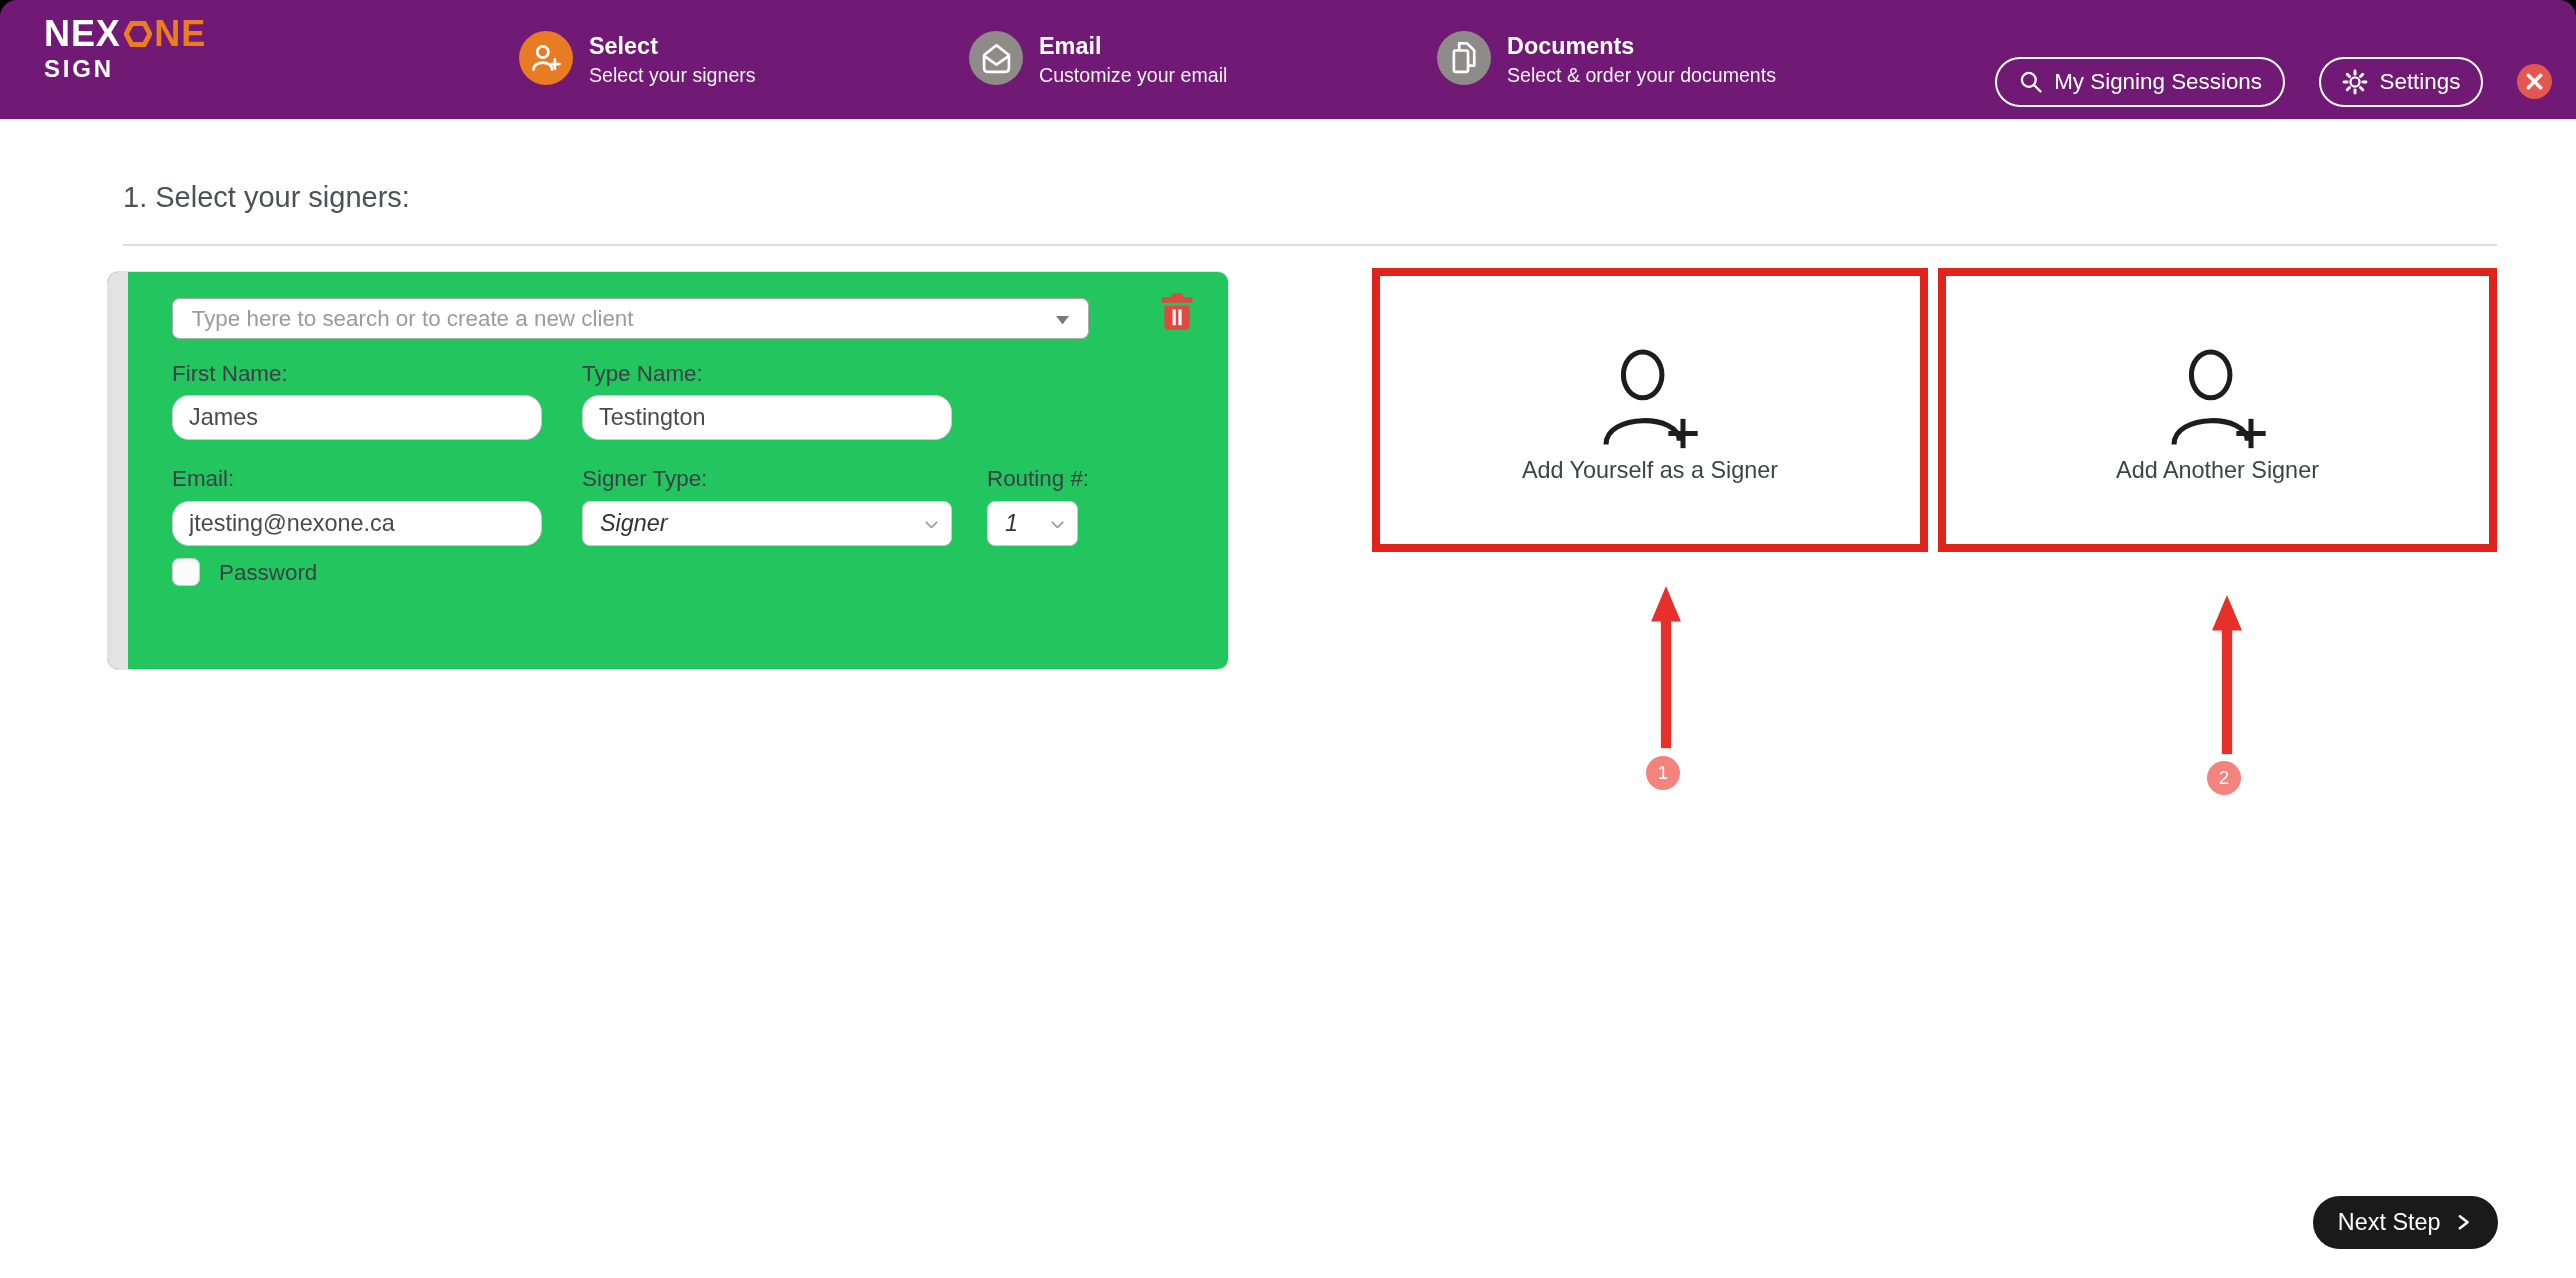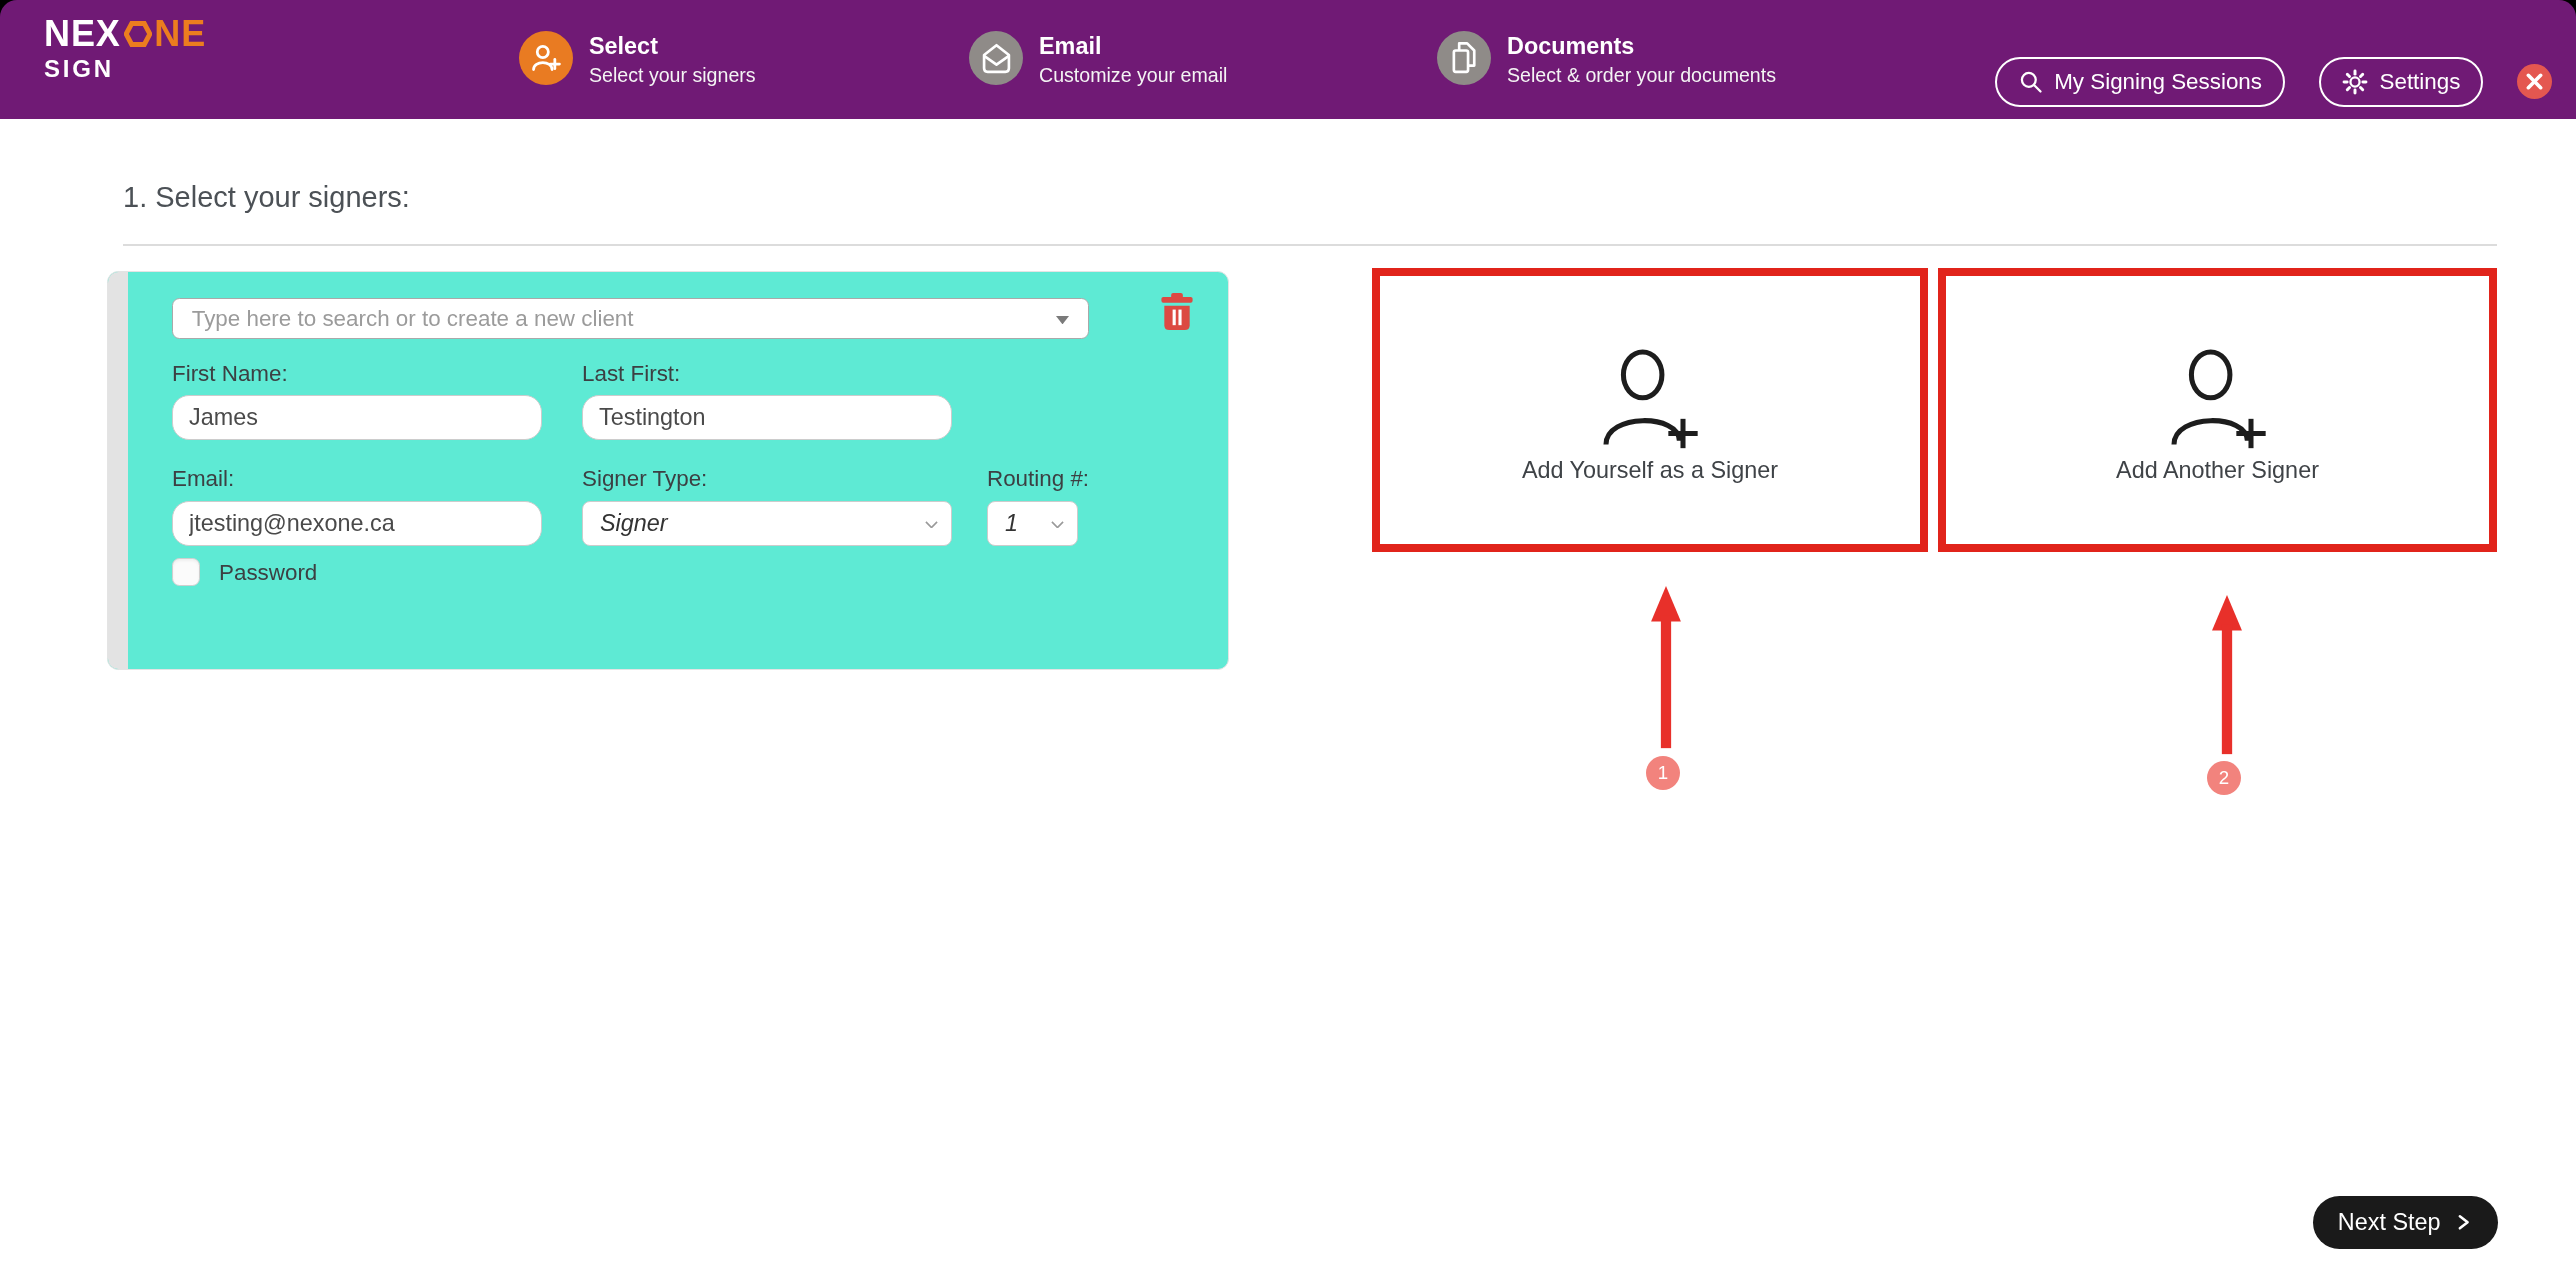--- a/index.html
+++ b/index.html
@@ -20,21 +20,21 @@
   .step-circle.idle{background:#8f8b88;}
   .step-title{font-size:23.4px;font-weight:600;color:#ffffff;line-height:27px;margin-top:1.9px;}
   .step-sub{font-size:19.6px;font-weight:400;color:#f4f4f4;margin-top:3.7px;}
   .nav-right{position:absolute;right:24px;top:0;height:119px;display:flex;align-items:center;gap:34px;margin-top:22px;}
   .pill-btn{height:50px;border:2.8px solid #fff;border-radius:26px;display:flex;align-items:center;
             gap:10.3px;padding:0 20.6px;color:#fff;font-size:22.4px;background:transparent;cursor:pointer;white-space:nowrap;}
   .close-btn{width:35px;height:35px;border-radius:50%;background:#e45750;display:flex;align-items:center;justify-content:center;cursor:pointer;}
   
   .page-heading{position:absolute;left:123px;top:181px;font-size:29px;color:#4c5156;}
   .divider{position:absolute;left:123px;top:244px;width:2374px;height:1.9px;background:#dcdcdc;}
-  .signer-card{position:absolute;left:107px;top:271px;width:1122px;height:399px;background:#5eead4;
+  .signer-card{position:absolute;left:107px;top:271px;width:1122px;height:399px;background:#22c55e;
                border:1.9px solid #e4e4e4;border-radius:11.2px;box-sizing:border-box;overflow:hidden;}
   .card-strip{position:absolute;left:0;top:0;bottom:0;width:19.6px;background:#e3e3e3;}
   .search-box{position:absolute;left:64px;top:26px;width:917px;height:41px;border:1.9px solid #a9a9a9;
               border-radius:7.5px;box-sizing:border-box;display:flex;align-items:center;padding:0 18.7px;
               color:#9b9b9b;font-size:22.4px;background:#fff;cursor:pointer;}
   .search-caret{position:absolute;right:18.7px;top:17px;}
   .trash-btn{position:absolute;left:1048px;top:20.6px;width:41px;height:41px;background:none;border:none;padding:0;cursor:pointer;}
   .fld-label{position:absolute;font-size:22.4px;color:#3c4043;}
   .txt-input{position:absolute;height:45px;border:1.9px solid #cccccc;border-radius:17px;box-sizing:border-box;
              font-size:23.4px;color:#4a4a4a;padding:0 16px;font-family:"Liberation Sans",sans-serif;outline:none;background:#fff;}
@@ -177,21 +177,21 @@
           <rect x="12" y="0" width="12" height="6" rx="2"></rect>
           <rect x="2" y="4" width="32" height="6" rx="2"></rect>
           <path d="M5 13 H31 V33 Q31 38 26 38 H10 Q5 38 5 33 Z"></path>
         </g>
         <rect x="13.5" y="17" width="3.2" height="16" fill="#fff"></rect>
         <rect x="19.5" y="17" width="3.2" height="16" fill="#fff"></rect>
       </svg>
     </button>
 
     <div class="fld-label" style="left:64px;top:89px">First Name:</div>
-    <div class="fld-label" style="left:474px;top:89px">Last First:</div>
+    <div class="fld-label" style="left:474px;top:89px">Type Name:</div>
     <input class="txt-input" style="left: 64px; top: 123px; width: 370px;" value="James">
     <input class="txt-input" style="left: 474px; top: 123px; width: 370px;" value="Testington">
 
     <div class="fld-label" style="left:64px;top:194px">Email:</div>
     <div class="fld-label" style="left:474px;top:194px">Signer Type:</div>
     <div class="fld-label" style="left:879px;top:194px">Routing #:</div>
 
     <input class="txt-input" style="left: 64px; top: 229px; width: 370px;" value="jtesting@nexone.ca">
 
     <div class="sel" style="left:474px;top:229px;width:370px">

